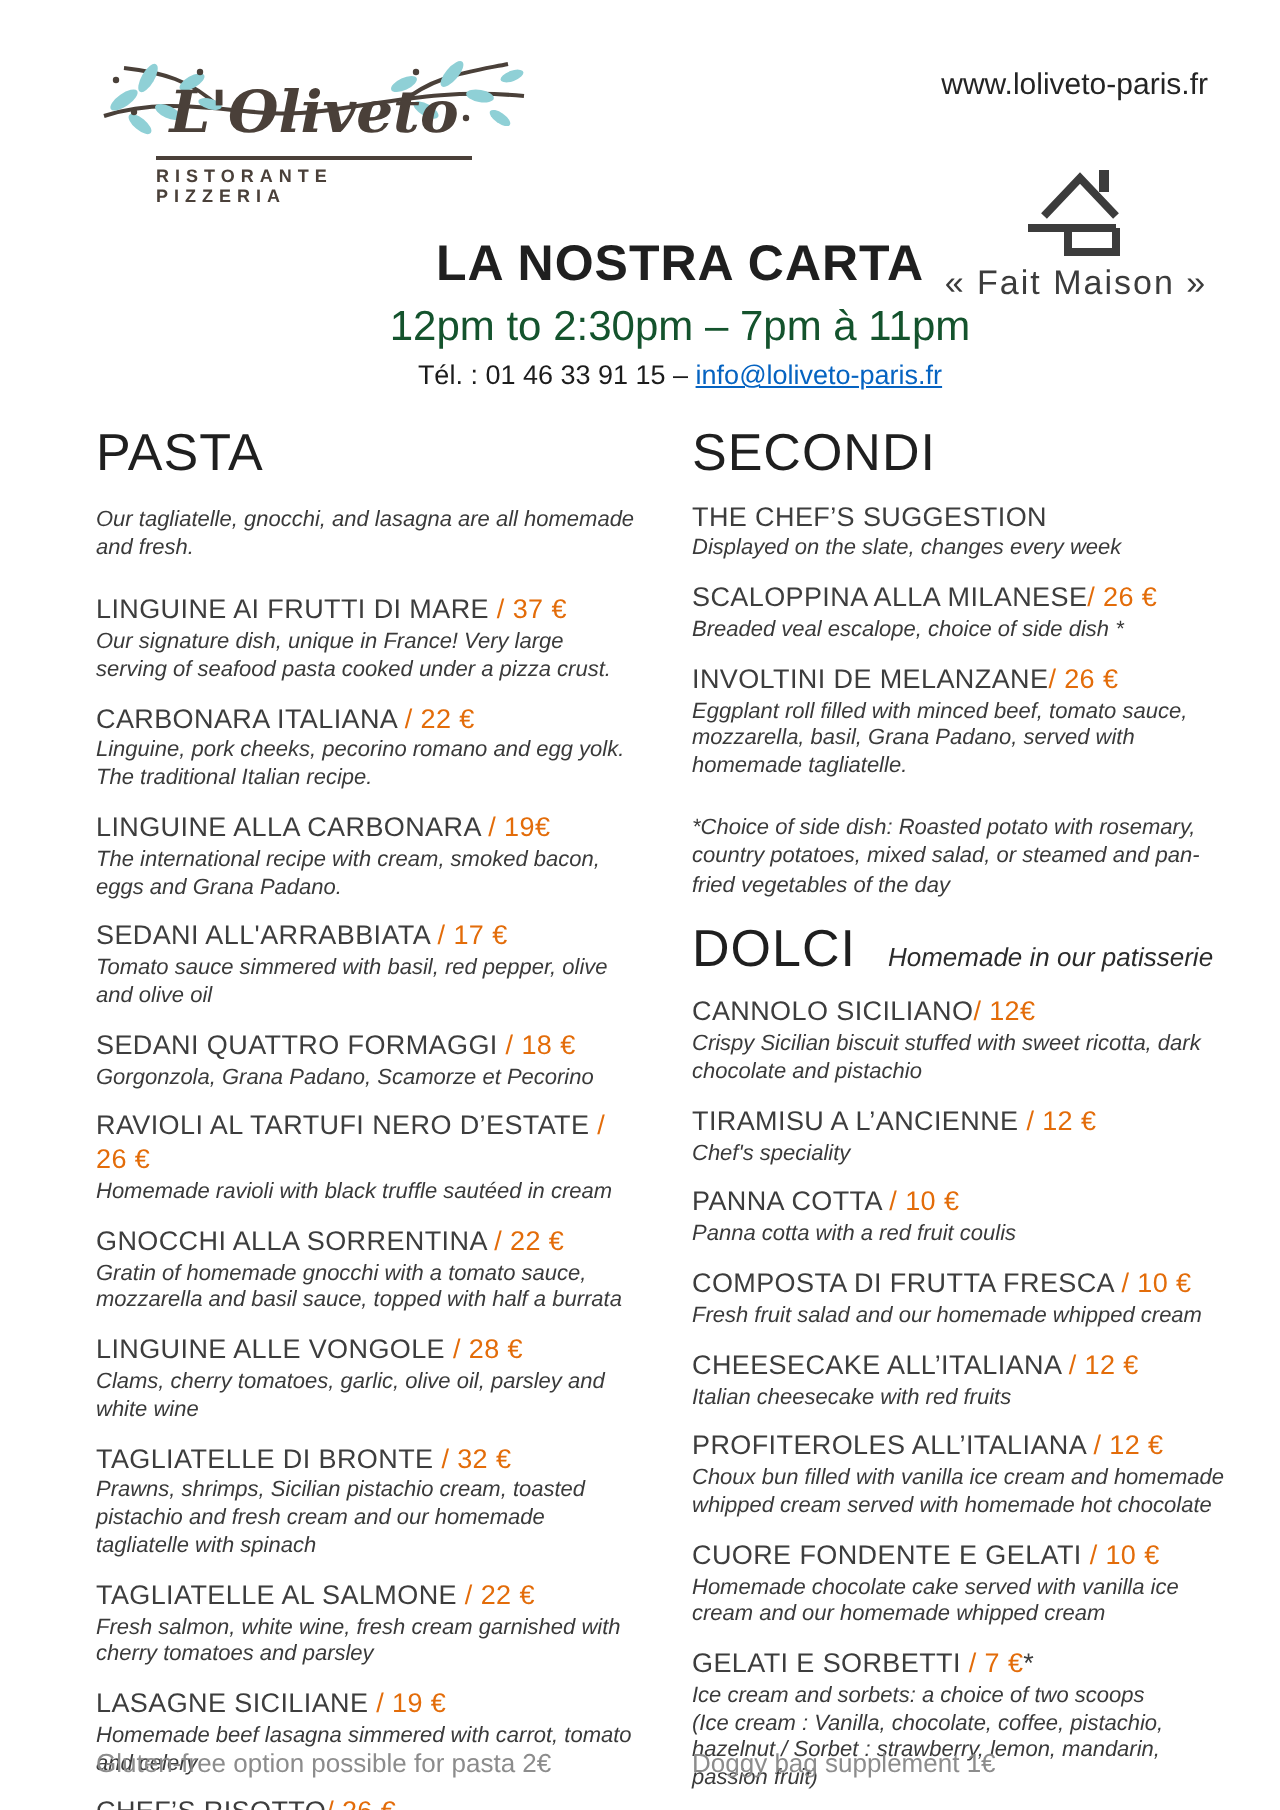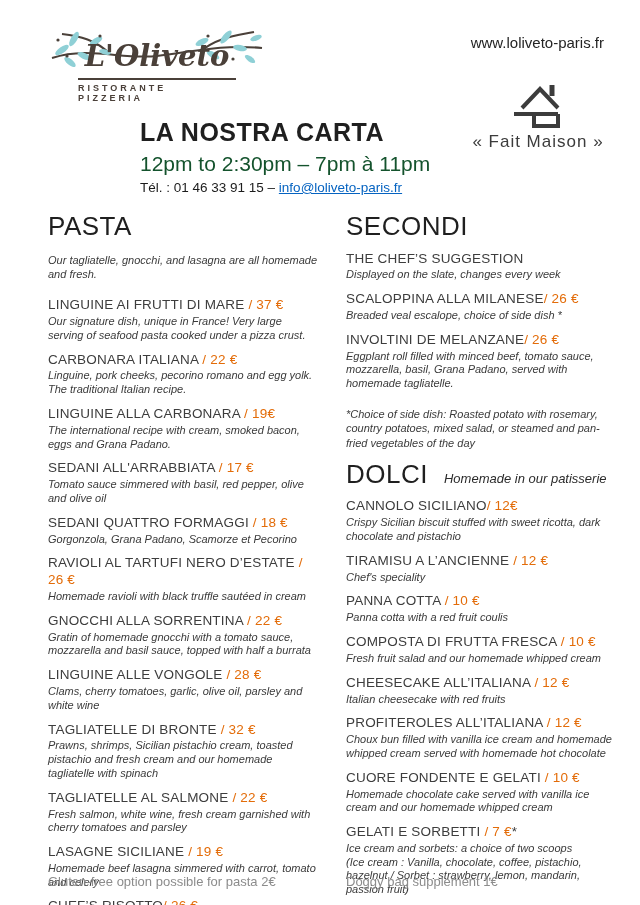--- a/index.html
+++ b/index.html
@@ -17,21 +17,21 @@
 
   
   .header{position:relative;height:208px}
   .logo{position:absolute;left:50px;top:28px;width:214px;text-align:left;color:var(--logo)}
   .logo svg{display:block}
   .logo-sub{
     width:158px;margin:-4px auto 12px;border-top:2px solid var(--logo);
     padding-top:3px;font-size:9px;letter-spacing:3px;font-weight:bold;color:var(--logo);
   }
   .website{position:absolute;right:36px;top:34px;font-size:15px;color:#242424}
-  .title-block{position:absolute;left:140px;top:118px;width:400px;text-align:left}
+  .title-block{position:absolute;left:140px;top:118px;width:400px;text-align:center}
   .page-title{margin:0;font-size:25px;font-weight:600;color:var(--head);letter-spacing:.5px}
   .hours{font-size:21px;margin-top:5px;color:#14532d}
   .tel{font-size:13.5px;margin-top:4px;color:#1c1c1c}
   .email{color:var(--link);text-decoration:underline;cursor:pointer}
   .fait-maison{position:absolute;right:22px;top:80px;width:160px;text-align:center;color:#3c3c3c}
   .fait-maison svg{display:block;margin:0 auto}
   .fm-label{font-size:17px;margin-top:2px;letter-spacing:1px;color:#3c3c3c}
 
   
   .columns{display:grid;grid-template-columns:1fr 1fr;column-gap:26px;padding:4px 22px 0 48px}

